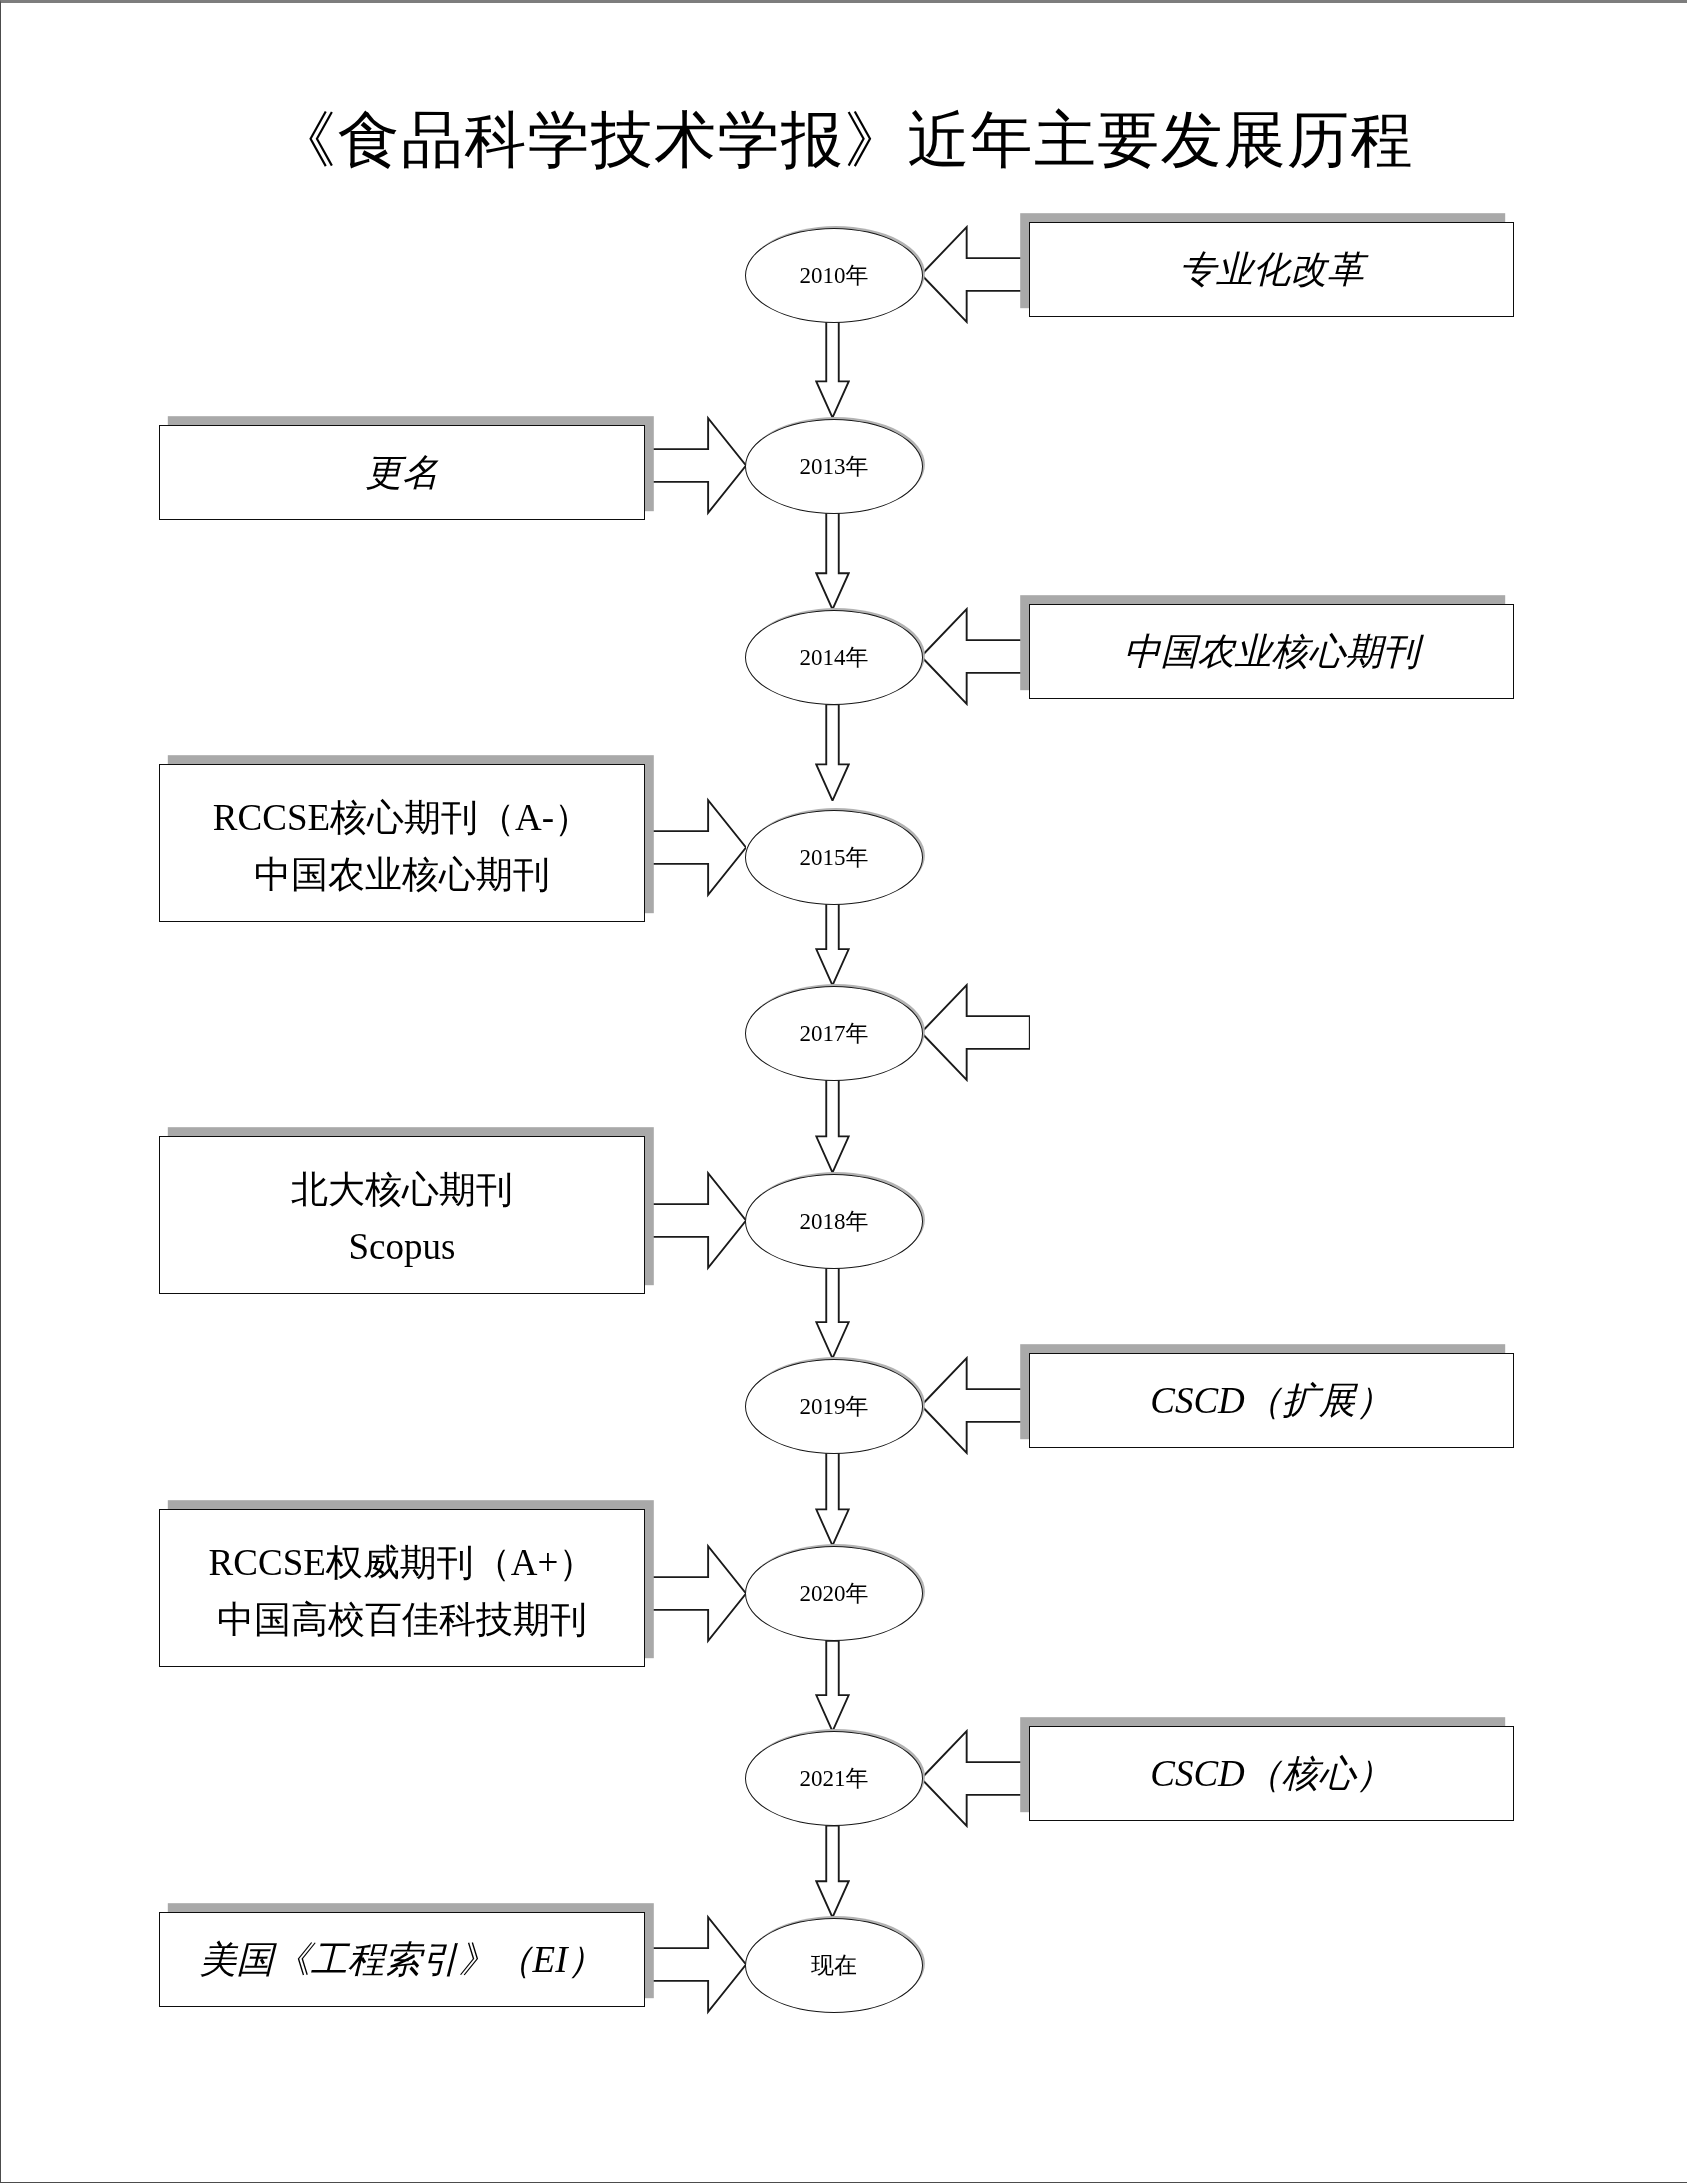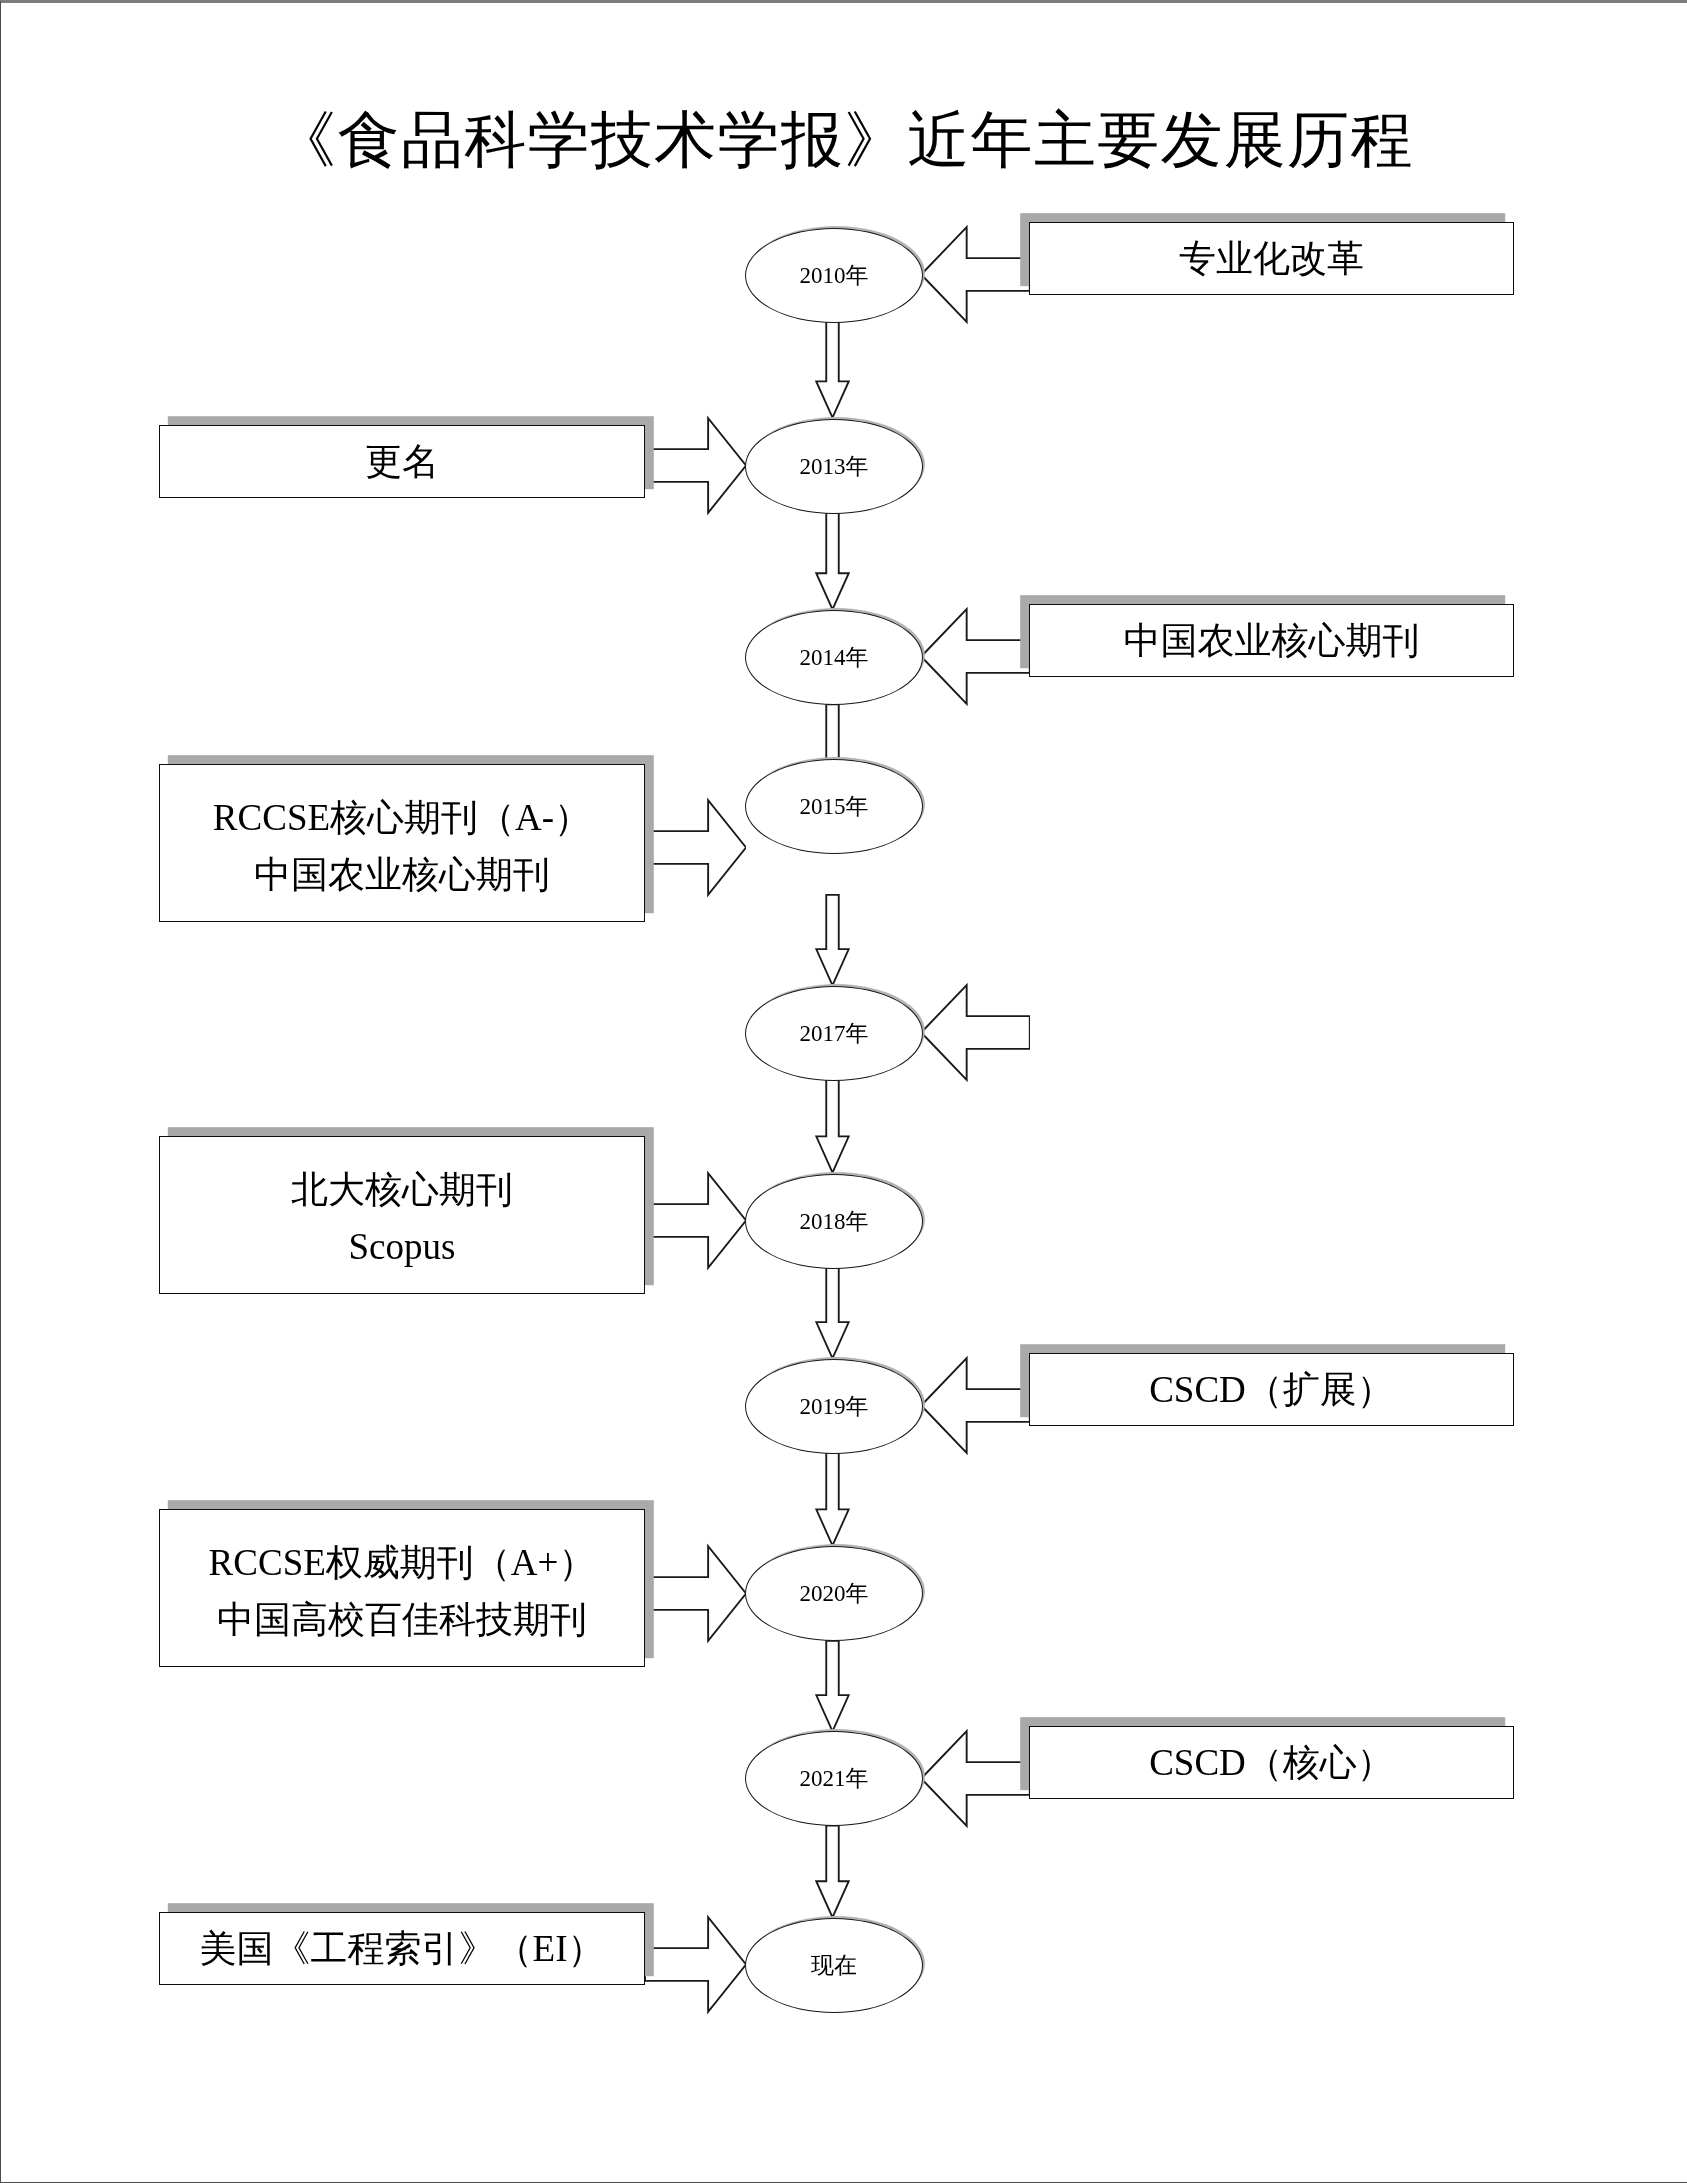--- a/index.html
+++ b/index.html
@@ -20,21 +20,21 @@
     box-shadow:1.9px -1.9px 0 #b3b3b3;
   }
   .ylabel{ font-size:23px; white-space:nowrap; }
   
   .ebox{
     position:absolute; background:#fff; border:1.9px solid #0d0d0d; box-sizing:border-box;
     z-index:2; text-align:center;
   }
   .lbox{ left:158px;  width:486px; box-shadow:8.8px -8.8px 0 #a9a9a9; }
   .rbox{ left:1028px; width:485px; box-shadow:-8.8px -8.8px 0 #a9a9a9; }
-  .one{ height:73px; display:flex; flex-direction:column; align-items:center; justify-content:center; }
+  .one{ height:95px; display:flex; flex-direction:column; align-items:center; justify-content:center;font-style:italic; }
   .two{ height:158px; padding-top:24px; }
   .bline{ font-size:37px; line-height:57px; white-space:nowrap; }
   .one .bline{ line-height:normal; }
   
   .harrow{ position:absolute; z-index:1; }
   .harrow polygon, .varrow polygon{ fill:#ffffff; stroke:#1a1a1a; stroke-width:3; stroke-linejoin:miter; }
   .ha-l{ left:644px; }
   .ha-r{ left:920px; }
   .varrow{ position:absolute; left:814px; z-index:1; }
 </style>
@@ -87,21 +87,21 @@
     <polygon points="18,0 38,0 38,96 54,96 28,154 2,96 18,96"></polygon>
     </svg>
 
   <div class="ebox lbox two" style="top:761px">
     <div class="bline">RCCSE核心期刊（A-）</div>
     <div class="bline">中国农业核心期刊</div>
   </div>
   <svg class="harrow ha-l" style="top:794px" width="101" height="101" viewBox="0 0 160 160">
     <polygon points="0,54 100,54 100,5 160,80 100,155 100,106 0,106"></polygon>
     </svg>
-  <div class="node" style="top:756px">
+  <div class="node" style="top:807px">
     <span class="ylabel">2015年</span>
     </div>
 
   <svg class="varrow" style="top:891px" width="35" height="92" viewBox="0 0 56 145">
     <polygon points="18,0 38,0 38,87 54,87 28,145 2,87 18,87"></polygon>
     </svg>
 
   <svg class="harrow ha-r" style="top:979px" width="109" height="101" viewBox="0 0 172 160">
     <polygon points="172,54 72,54 72,5 0,80 72,155 72,106 172,106"></polygon>
     </svg>

